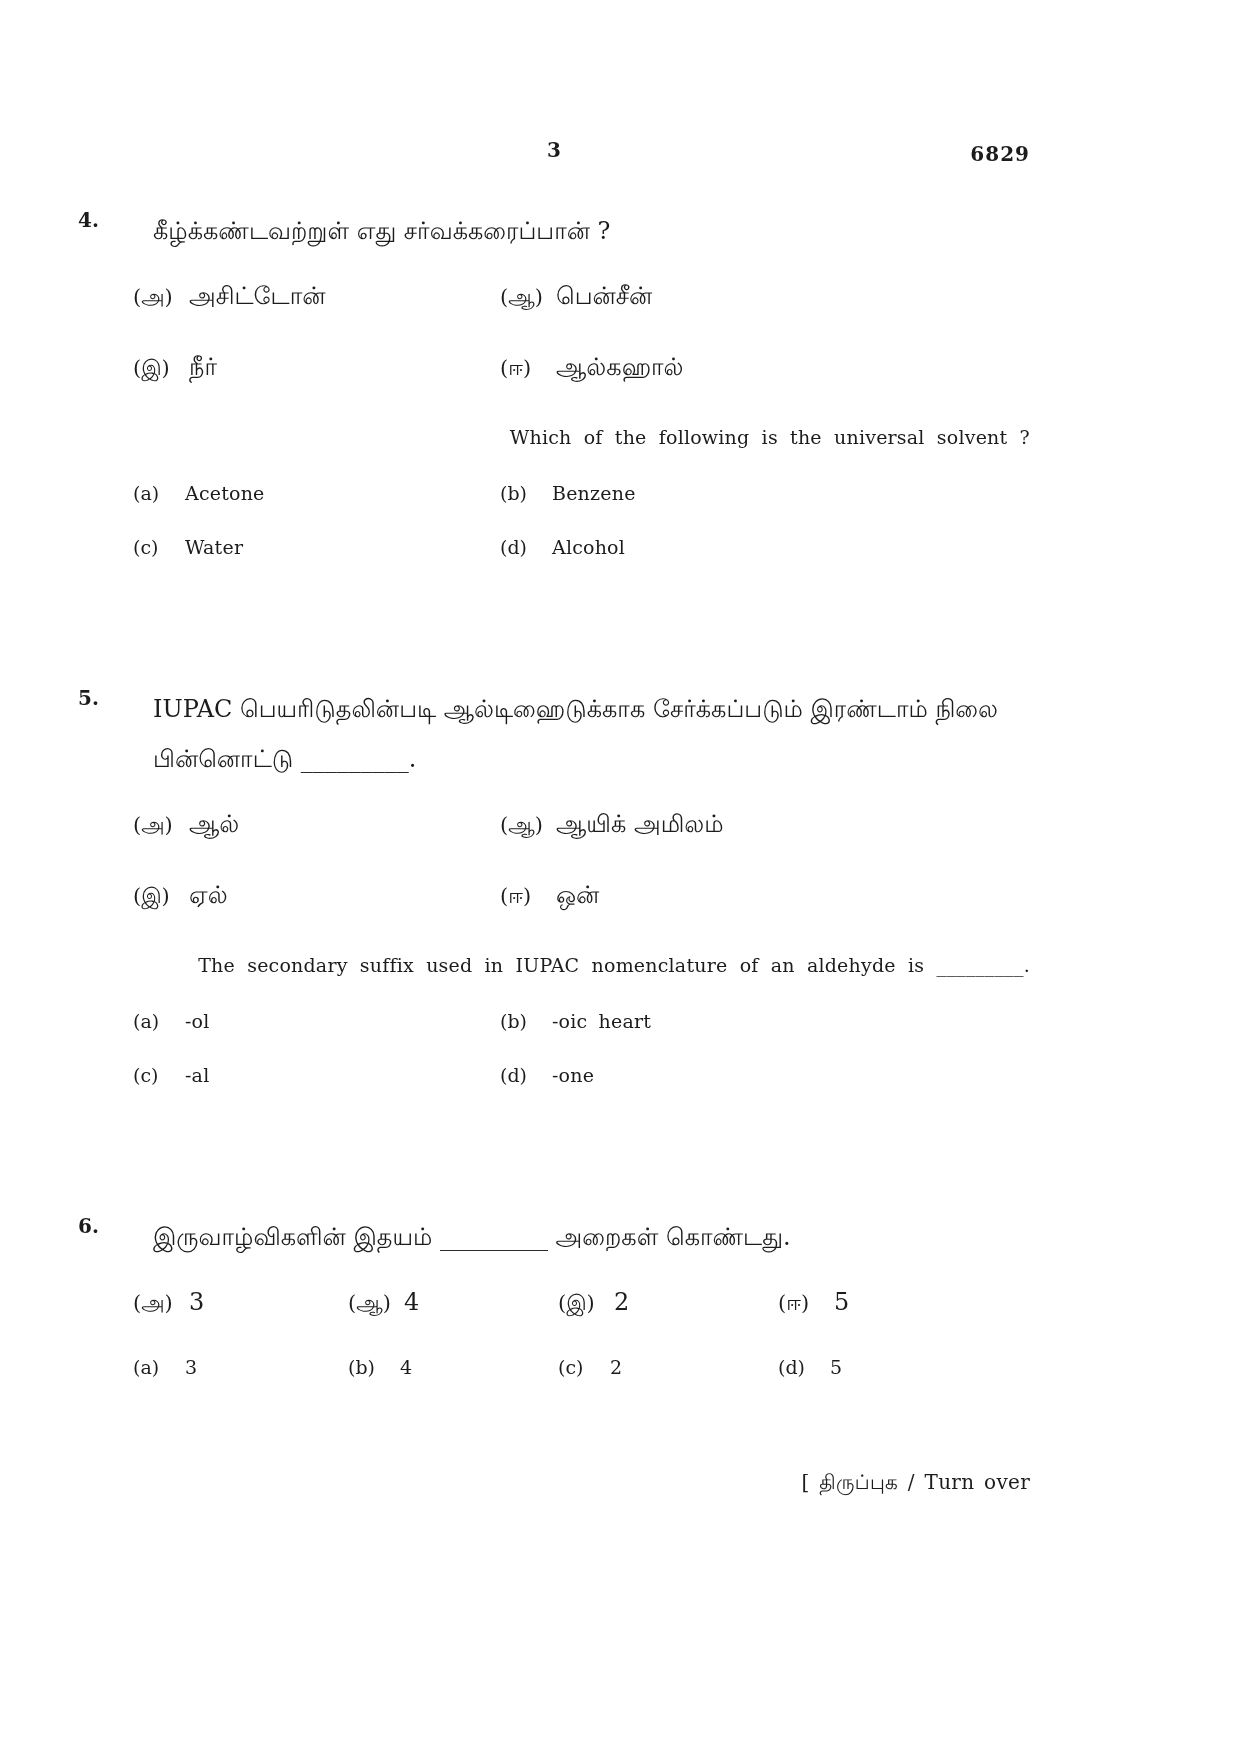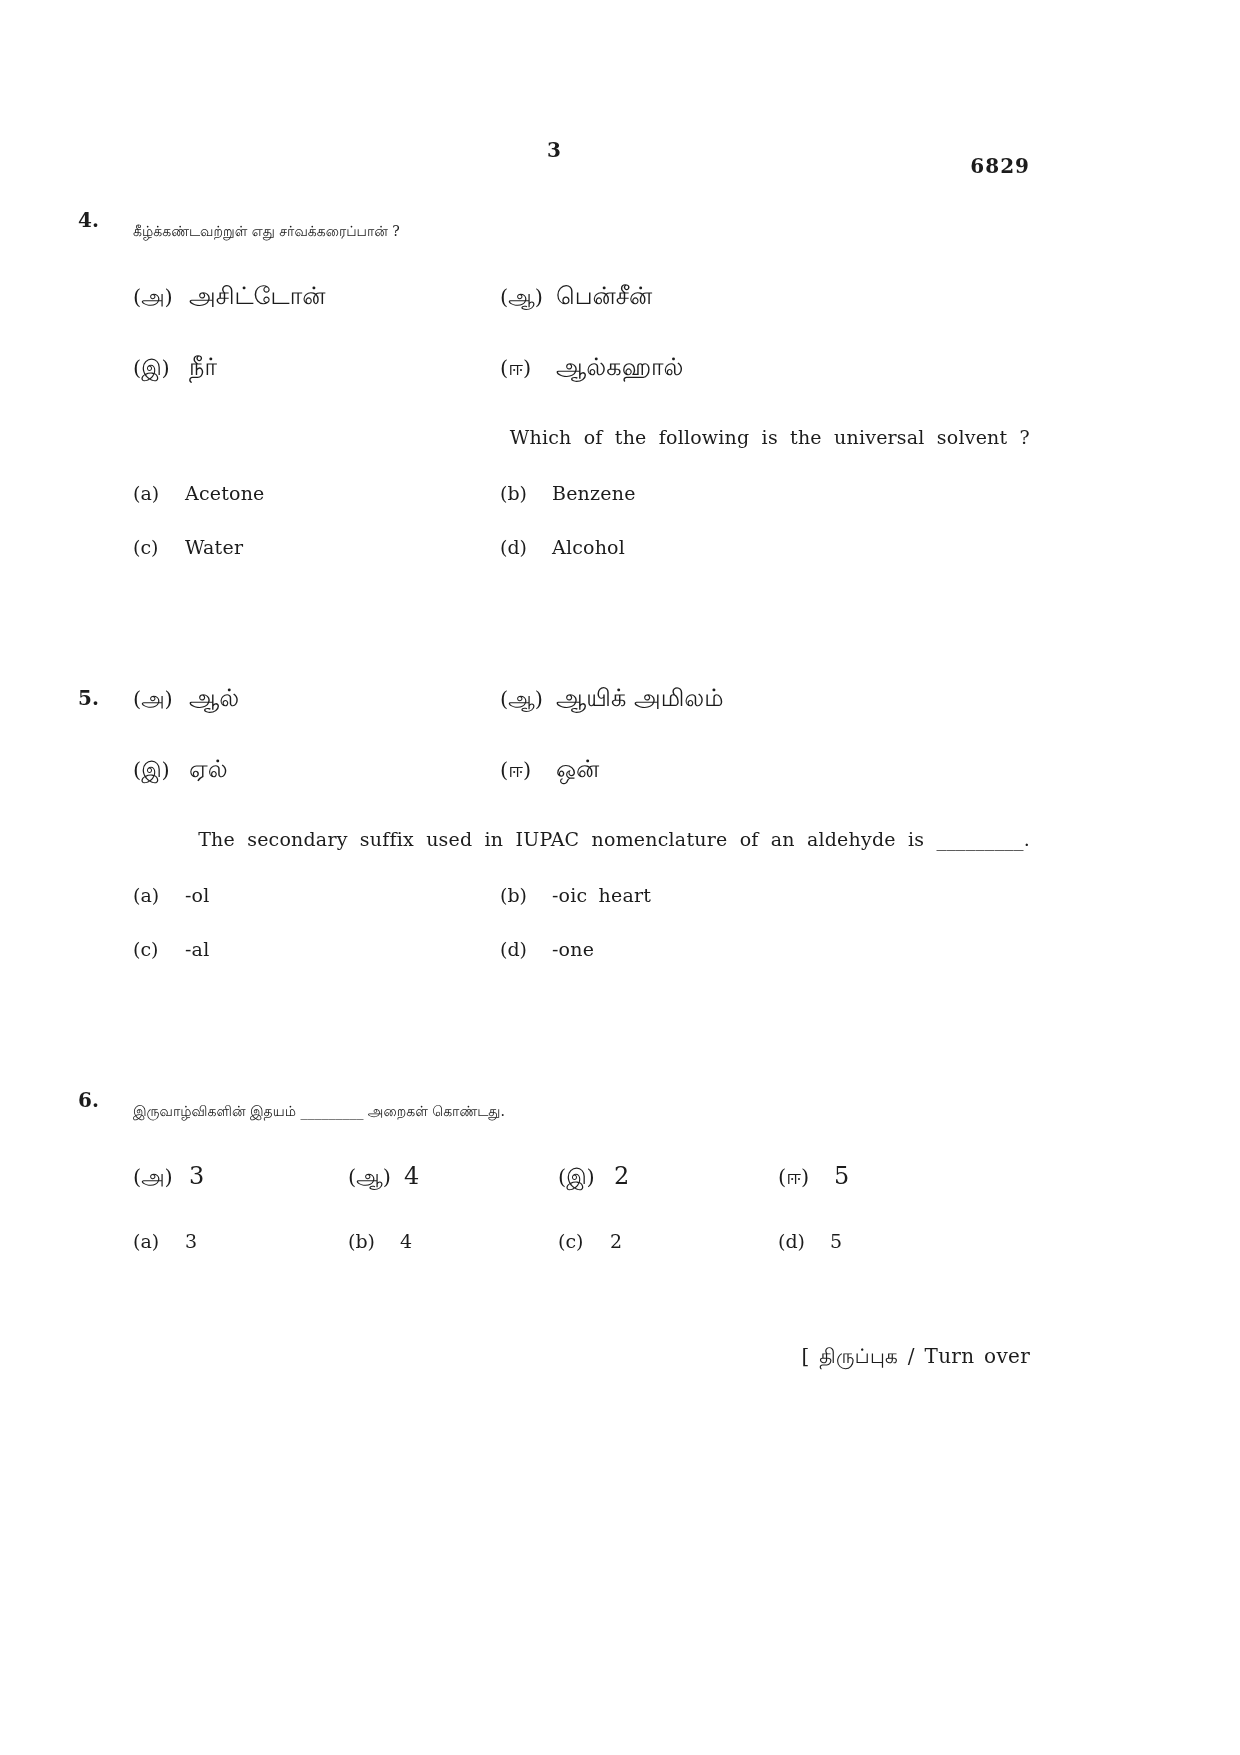--- a/index.html
+++ b/index.html
@@ -24,40 +24,41 @@
   .page-num {
     position: absolute;
     left: 50%;
     transform: translateX(-50%);
     font-weight: bold;
     font-size: 20px;
   }
   .paper-code {
     position: absolute;
     right: 0;
-    top: 16px;
+    top: 4px;
     font-weight: bold;
     font-size: 20px;
     letter-spacing: 1px;
   }
   
   .question { display: flex; }
   .question + .question { margin-top: 92px; }
   .q-num {
     width: 55px;
     flex: 0 0 55px;
     font-weight: bold;
     font-size: 20px;
     padding-top: 2px;
   }
   .q-body { flex: 1; min-width: 0; }
   .tamil-q {
-    font-size: 14px;
+    font-size: 24px;
     line-height: 50px;
     margin-bottom: 26px;
+    margin-left: 20px;
   }
   .english-q {
     word-spacing: 6px;
     letter-spacing: 0.2px;
     line-height: 30px;
     margin-bottom: 30px;
     text-align: right;
   }
   
   .options { display: grid; margin-bottom: 34px; }
@@ -142,20 +143,21 @@
           <span class="opt-label">(d)</span>
           <span class="opt-text">Alcohol</span>
         </div>
       </div>
     </div>
   </div>
 
   <div class="question">
     <div class="q-num">5.</div>
     <div class="q-body">
+      <p class="tamil-q">IUPAC பெயரிடுதலின்படி ஆல்டிஹைடுக்காக சேர்க்கப்படும் இரண்டாம் நிலை பின்னொட்டு _________.</p>
 
       <div class="options two-col tamil">
         <div class="opt">
           <span class="opt-label">(அ)</span>
           <span class="opt-text">ஆல்</span>
         </div>
         <div class="opt">
           <span class="opt-label">(ஆ)</span>
           <span class="opt-text">ஆயிக் அமிலம்</span>
         </div>

